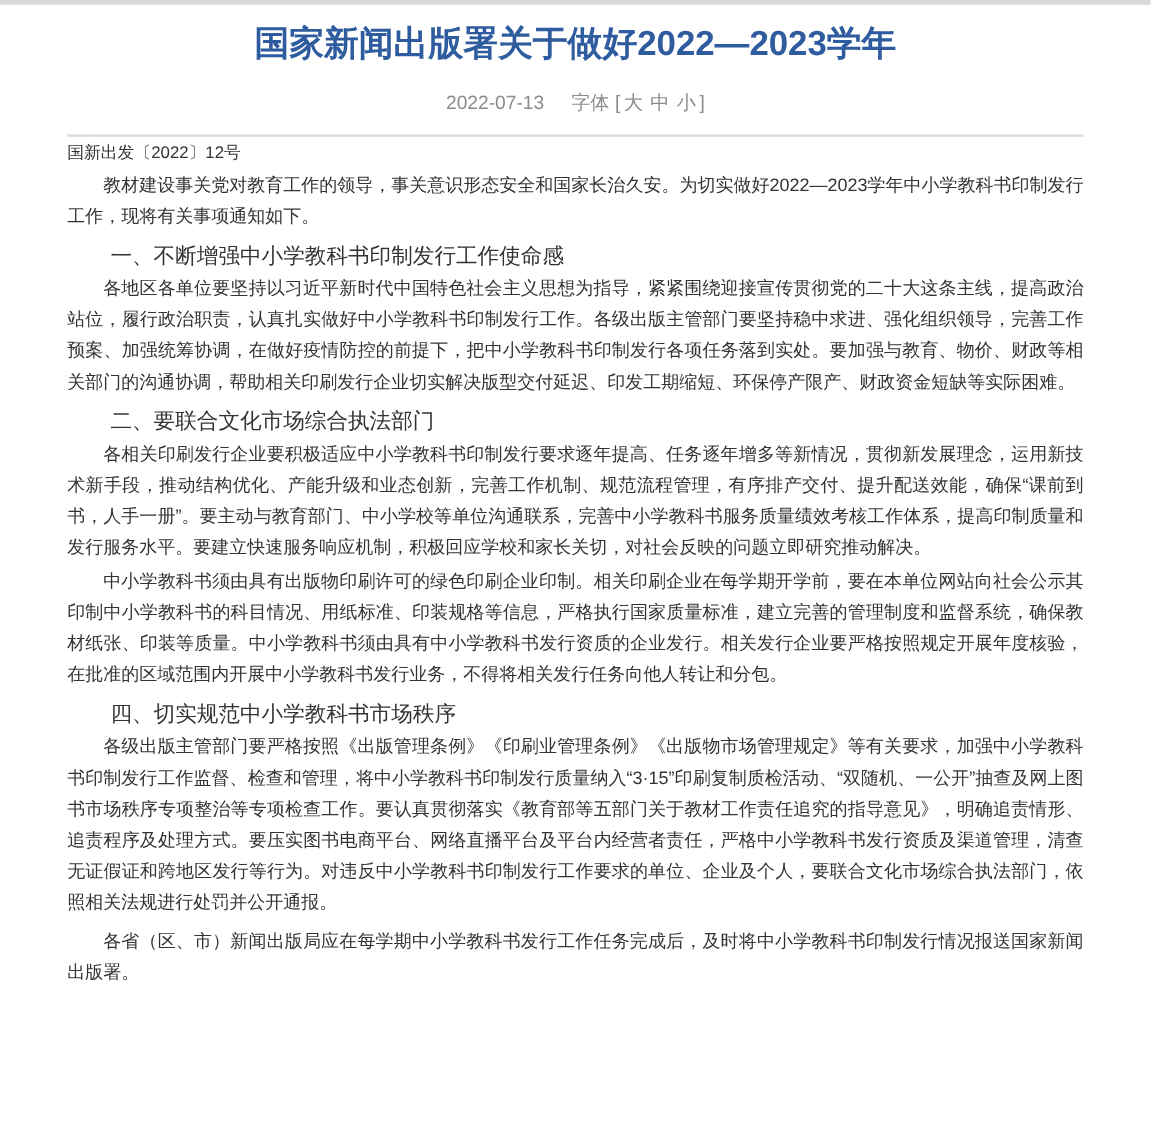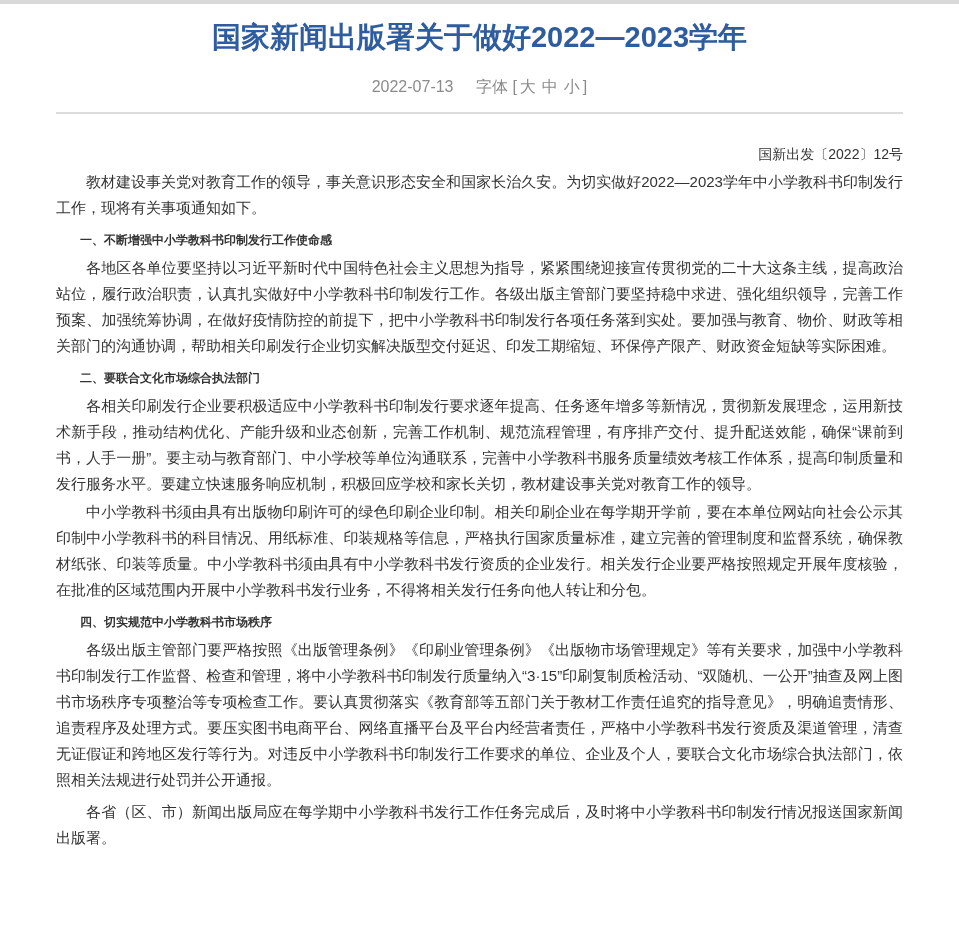--- a/index.html
+++ b/index.html
@@ -37,43 +37,42 @@
     line-height: 20px;
   }
   .font-widget { margin-left: 18px; }
   .fs-opt { margin: 0 3px; cursor: pointer; }
   .divider {
     border: none;
     border-top: 2px solid var(--c-divider, #dcdcdc);
     margin: 15px 0 0;
   }
   .doc-number {
-    margin-top: 27px;
-    text-align: right;
+    text-align: left;
     font-size: 14px;
     line-height: 26px;
   }
   .salutation {
     margin: 15px 0 2px;
     font-size: 14px;
     line-height: 26px;
   }
   .para {
     margin: 2px 0;
     font-size: 15px;
     line-height: 26px;
     text-indent: 2em;
     text-align: justify;
   }
   .heading {
     margin: 6px 0 2px;
-    font-size: 12px;
+    font-size: 18px;
     line-height: 26px;
     text-indent: 2em;
-    font-weight: 700;
+    font-weight: 400;
   }
   .closing { margin-top: 6px; padding-bottom: 24px; }
 </style>
 </head>
 <body>
 
 <div class="topbar"></div>
 
 <div class="page">
 
@@ -93,21 +92,21 @@
 
   <p class="para">教材建设事关党对教育工作的领导，事关意识形态安全和国家长治久安。为切实做好2022—2023学年中小学教科书印制发行工作，现将有关事项通知如下。</p>
 
   <div class="section">
     <p class="heading">一、不断增强中小学教科书印制发行工作使命感</p>
     <p class="para">各地区各单位要坚持以习近平新时代中国特色社会主义思想为指导，紧紧围绕迎接宣传贯彻党的二十大这条主线，提高政治站位，履行政治职责，认真扎实做好中小学教科书印制发行工作。各级出版主管部门要坚持稳中求进、强化组织领导，完善工作预案、加强统筹协调，在做好疫情防控的前提下，把中小学教科书印制发行各项任务落到实处。要加强与教育、物价、财政等相关部门的沟通协调，帮助相关印刷发行企业切实解决版型交付延迟、印发工期缩短、环保停产限产、财政资金短缺等实际困难。</p>
   </div>
 
   <div class="section">
     <p class="heading">二、要联合文化市场综合执法部门</p>
-    <p class="para">各相关印刷发行企业要积极适应中小学教科书印制发行要求逐年提高、任务逐年增多等新情况，贯彻新发展理念，运用新技术新手段，推动结构优化、产能升级和业态创新，完善工作机制、规范流程管理，有序排产交付、提升配送效能，确保“课前到书，人手一册”。要主动与教育部门、中小学校等单位沟通联系，完善中小学教科书服务质量绩效考核工作体系，提高印制质量和发行服务水平。要建立快速服务响应机制，积极回应学校和家长关切，教材建设事关党对教育工作的领导。</p>
+    <p class="para">各相关印刷发行企业要积极适应中小学教科书印制发行要求逐年提高、任务逐年增多等新情况，贯彻新发展理念，运用新技术新手段，推动结构优化、产能升级和业态创新，完善工作机制、规范流程管理，有序排产交付、提升配送效能，确保“课前到书，人手一册”。要主动与教育部门、中小学校等单位沟通联系，完善中小学教科书服务质量绩效考核工作体系，提高印制质量和发行服务水平。要建立快速服务响应机制，积极回应学校和家长关切，对社会反映的问题立即研究推动解决。</p>
   </div>
 
   <div class="section">
     <p class="para">中小学教科书须由具有出版物印刷许可的绿色印刷企业印制。相关印刷企业在每学期开学前，要在本单位网站向社会公示其印制中小学教科书的科目情况、用纸标准、印装规格等信息，严格执行国家质量标准，建立完善的管理制度和监督系统，确保教材纸张、印装等质量。中小学教科书须由具有中小学教科书发行资质的企业发行。相关发行企业要严格按照规定开展年度核验，在批准的区域范围内开展中小学教科书发行业务，不得将相关发行任务向他人转让和分包。</p>
   </div>
 
   <div class="section">
     <p class="heading">四、切实规范中小学教科书市场秩序</p>
     <p class="para">各级出版主管部门要严格按照《出版管理条例》《印刷业管理条例》《出版物市场管理规定》等有关要求，加强中小学教科书印制发行工作监督、检查和管理，将中小学教科书印制发行质量纳入“3·15”印刷复制质检活动、“双随机、一公开”抽查及网上图书市场秩序专项整治等专项检查工作。要认真贯彻落实《教育部等五部门关于教材工作责任追究的指导意见》，明确追责情形、追责程序及处理方式。要压实图书电商平台、网络直播平台及平台内经营者责任，严格中小学教科书发行资质及渠道管理，清查无证假证和跨地区发行等行为。对违反中小学教科书印制发行工作要求的单位、企业及个人，要联合文化市场综合执法部门，依照相关法规进行处罚并公开通报。</p>
   </div>

